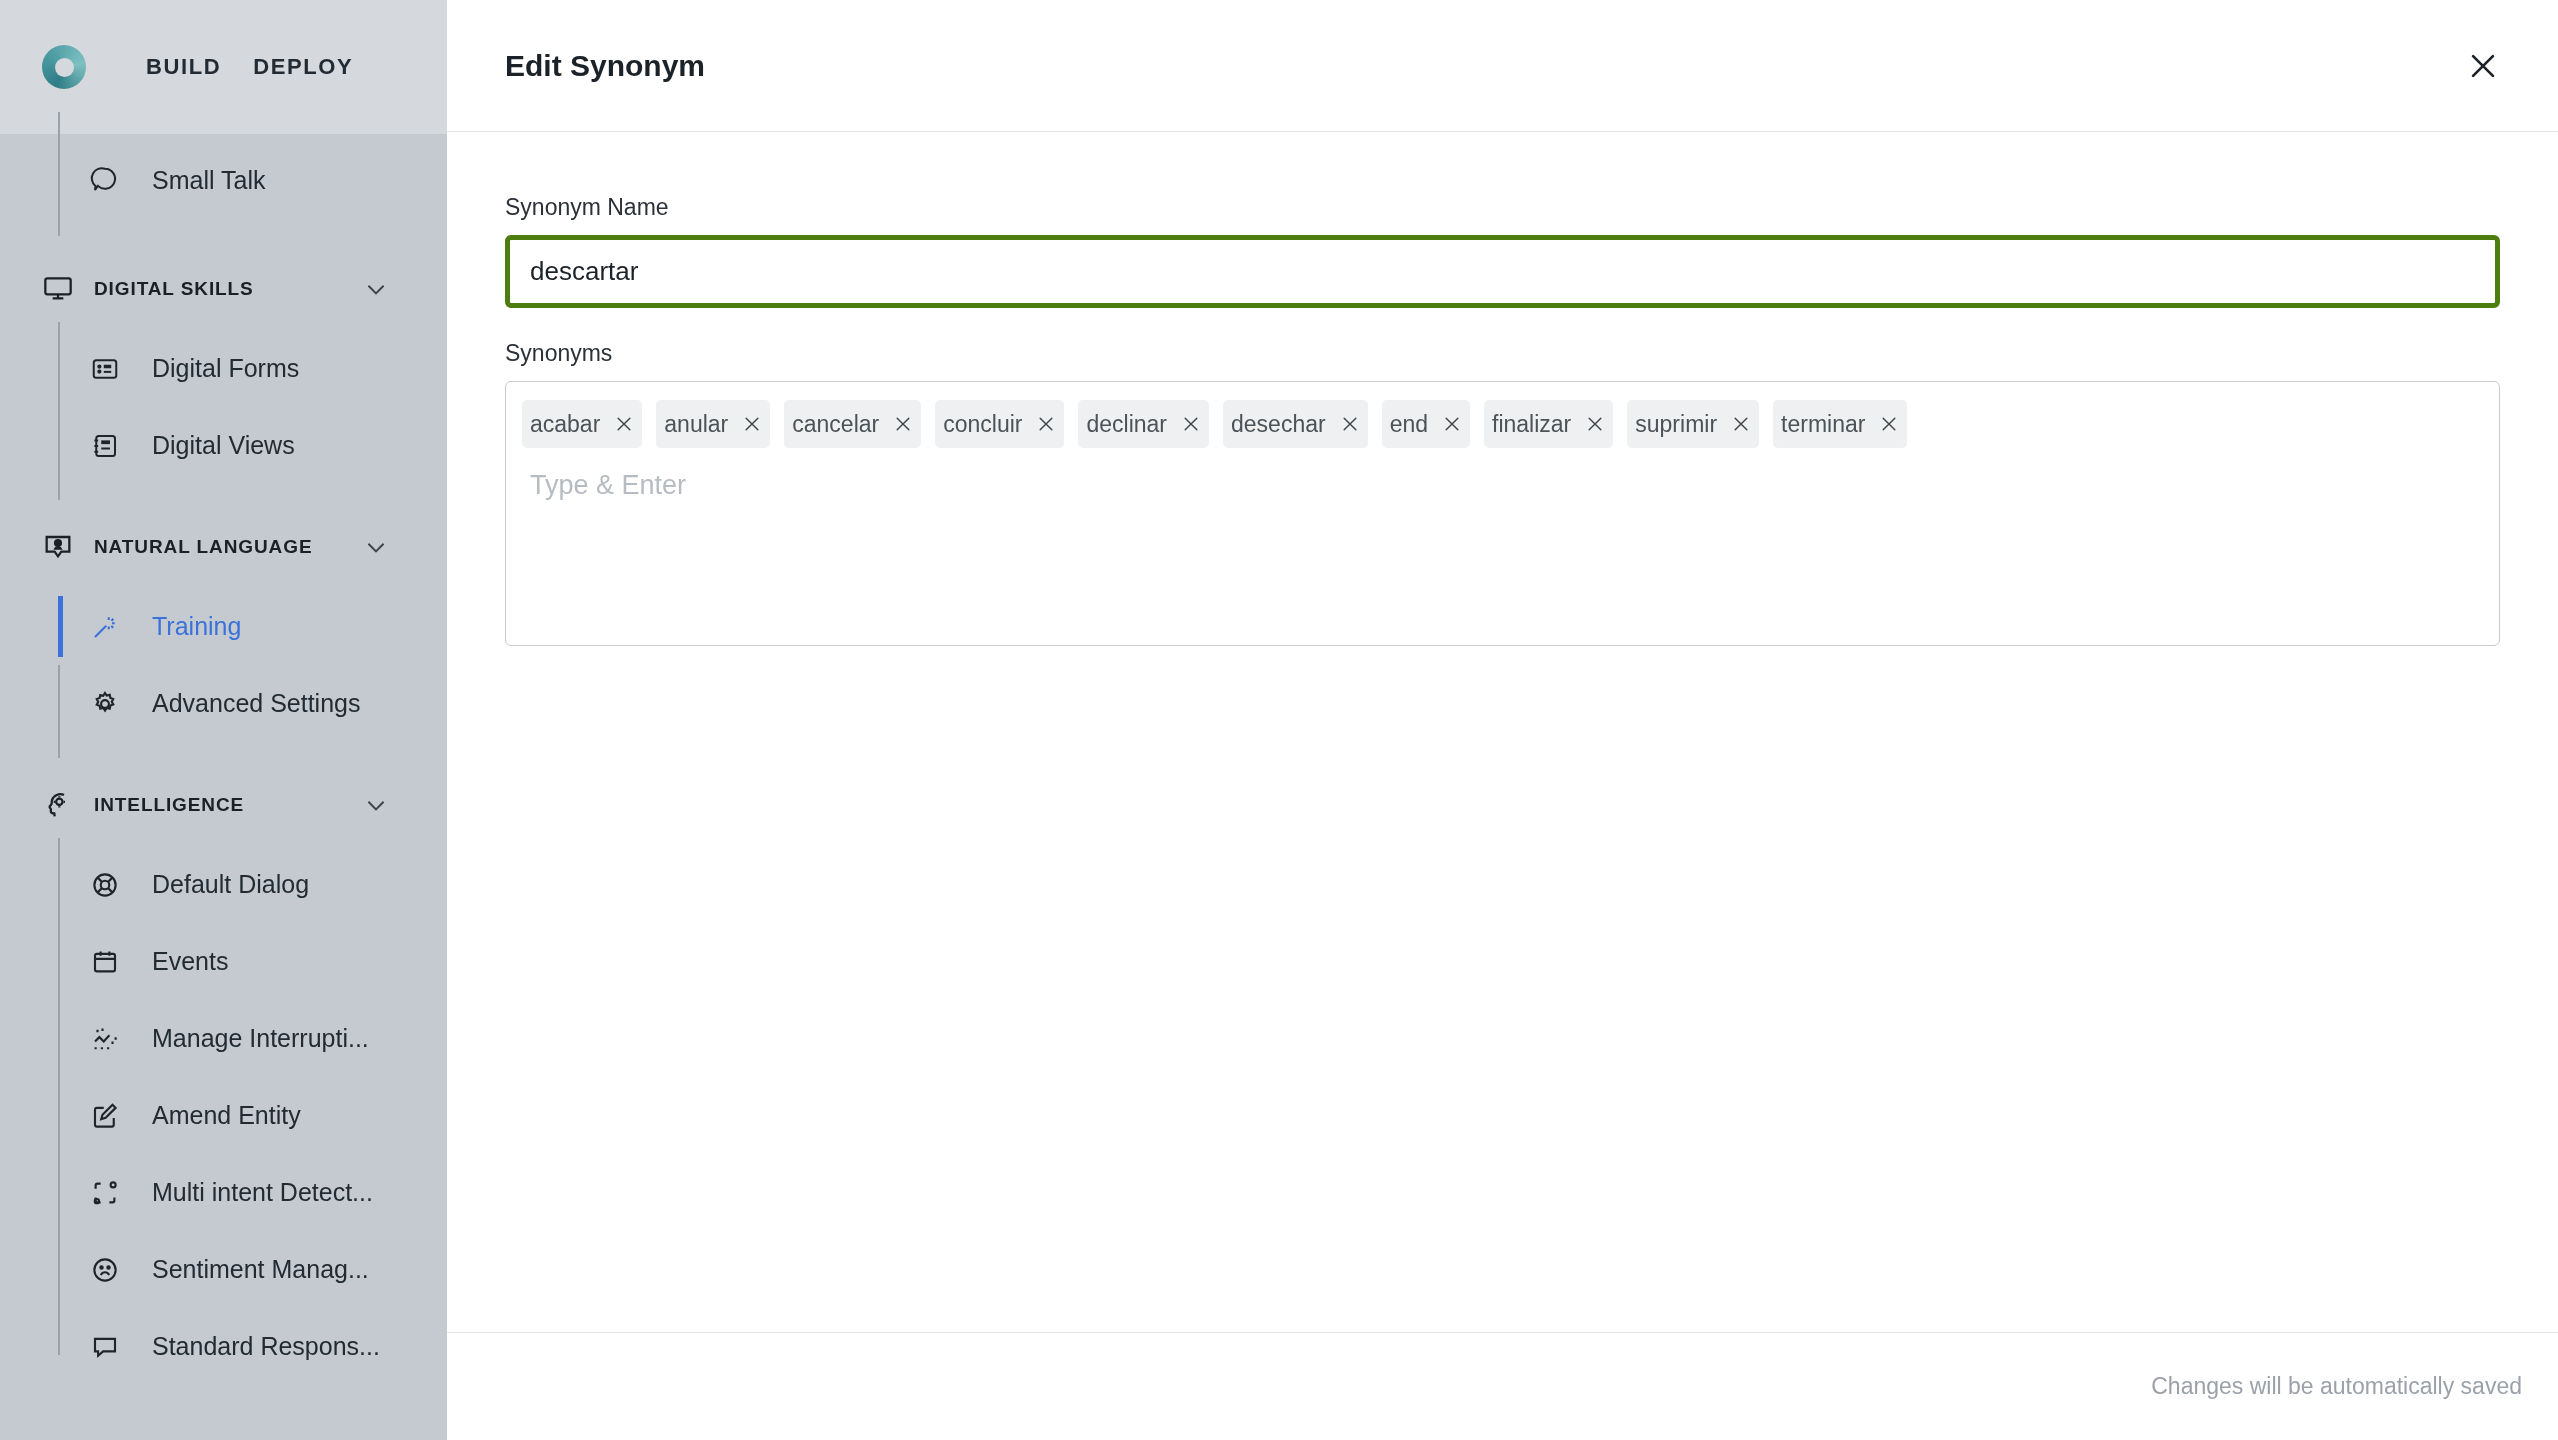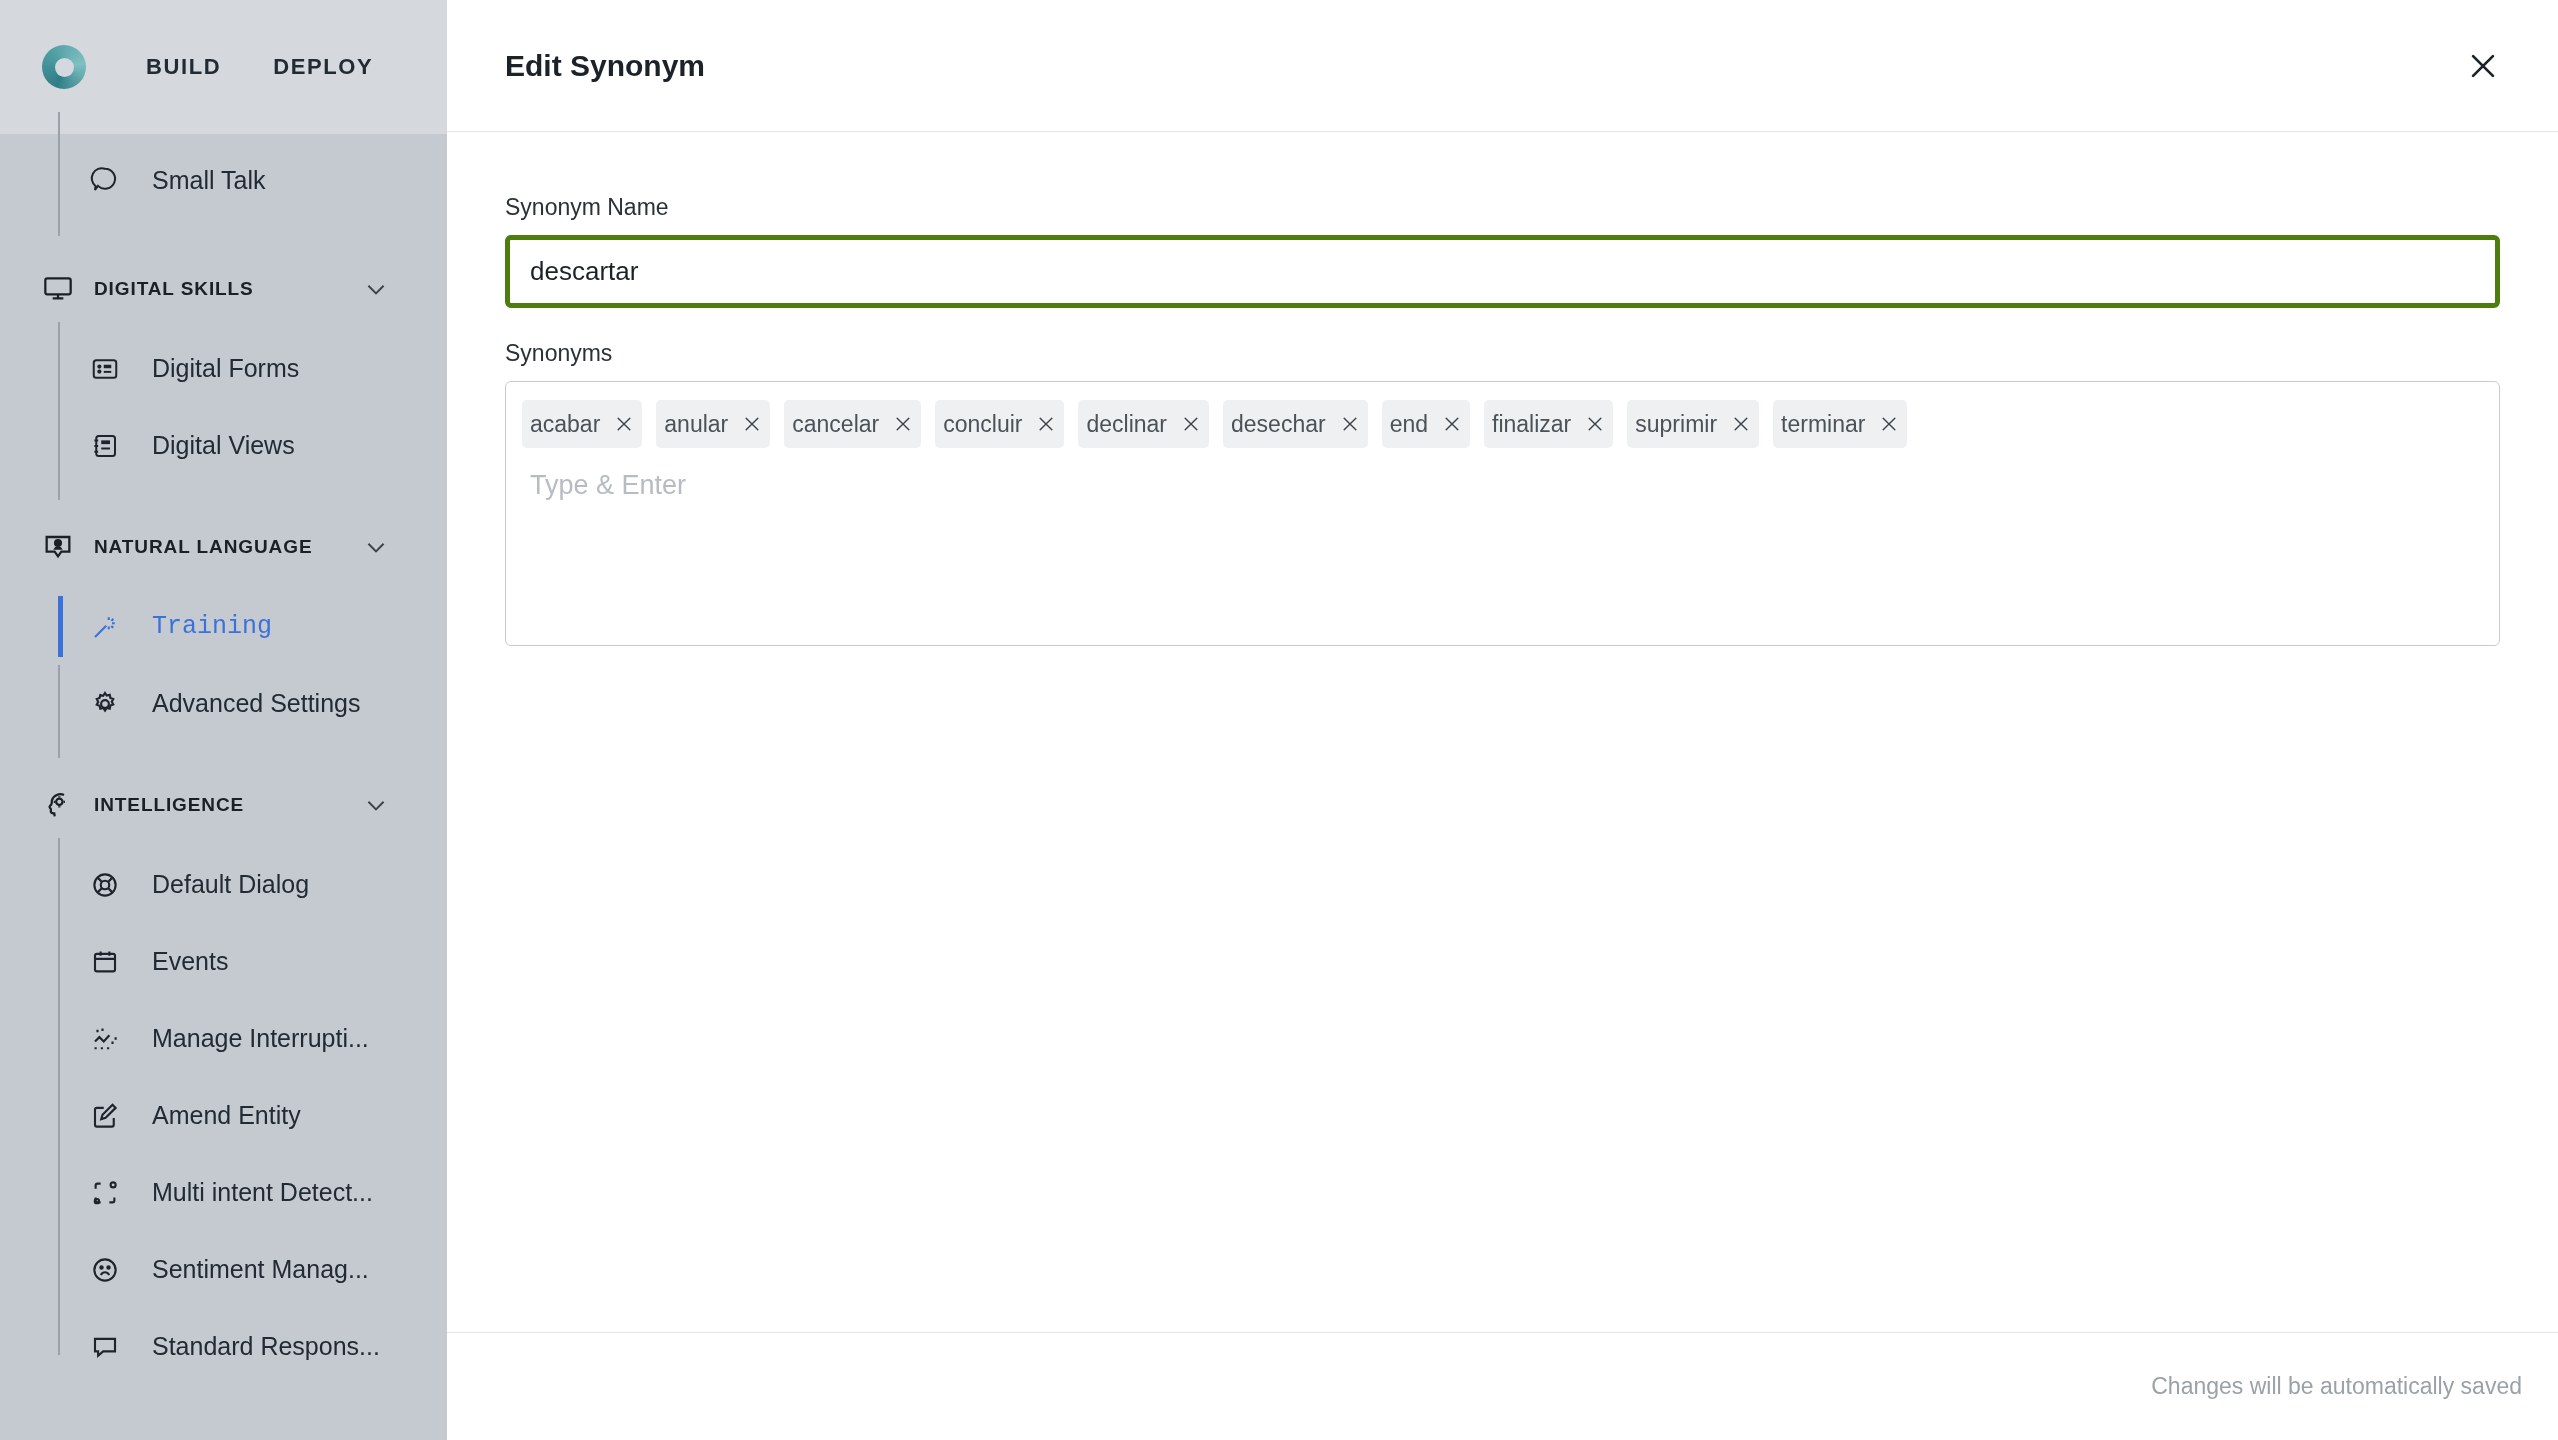--- a/index.html
+++ b/index.html
@@ -28,21 +28,21 @@
     gap: 0;
   }
   .logo {
     width: 44px; height: 44px;
     border-radius: 50%;
     background: conic-gradient(from 200deg, #2f7e87, #4f9ea4, #7fc0c2, #2f7e87);
     display: flex; align-items: center; justify-content: center;
     flex: 0 0 44px;
   }
   .logo-hole { width: 19px; height: 19px; border-radius: 50%; background: #d5d8dc; }
-  .top-nav { display: flex; align-items: flex-start; margin-left: 60px; gap: 52px; }
+  .top-nav { display: flex; align-items: flex-start; margin-left: 60px; gap: 32px; }
   .top-nav-item {
     font-size: 22px; font-weight: bold; letter-spacing: 1.6px;
     color: #222b33; white-space: nowrap; cursor: pointer;
   }
 
   .nav-scroll { position: relative; height: 1306px; }
 
   .nav-item {
     display: flex; align-items: center;
     height: 77px;
@@ -58,21 +58,21 @@
     position: absolute; left: 88px;
     width: 34px; height: 34px;
     display: flex; align-items: center; justify-content: center;
     color: #1e242b;
   }
   .nav-icon svg { width: 30px; height: 30px; display: block; }
   .nav-label {
     position: absolute; left: 152px;
     font-size: 25px; color: #222b33; white-space: nowrap;
   }
-  .nav-item.active .nav-label { color: #3b72d9; font-family: Liberation Mono, monospace; }
+  .nav-item.active .nav-label { color: #3b72d9; }
   .nav-item.active .nav-icon { color: #3b72d9; }
 
   .group-head {
     display: flex; align-items: center;
     height: 82px; position: relative; cursor: pointer;
   }
   .group-icon {
     position: absolute; left: 40px;
     width: 36px; height: 36px;
     display: flex; align-items: center; justify-content: center;

